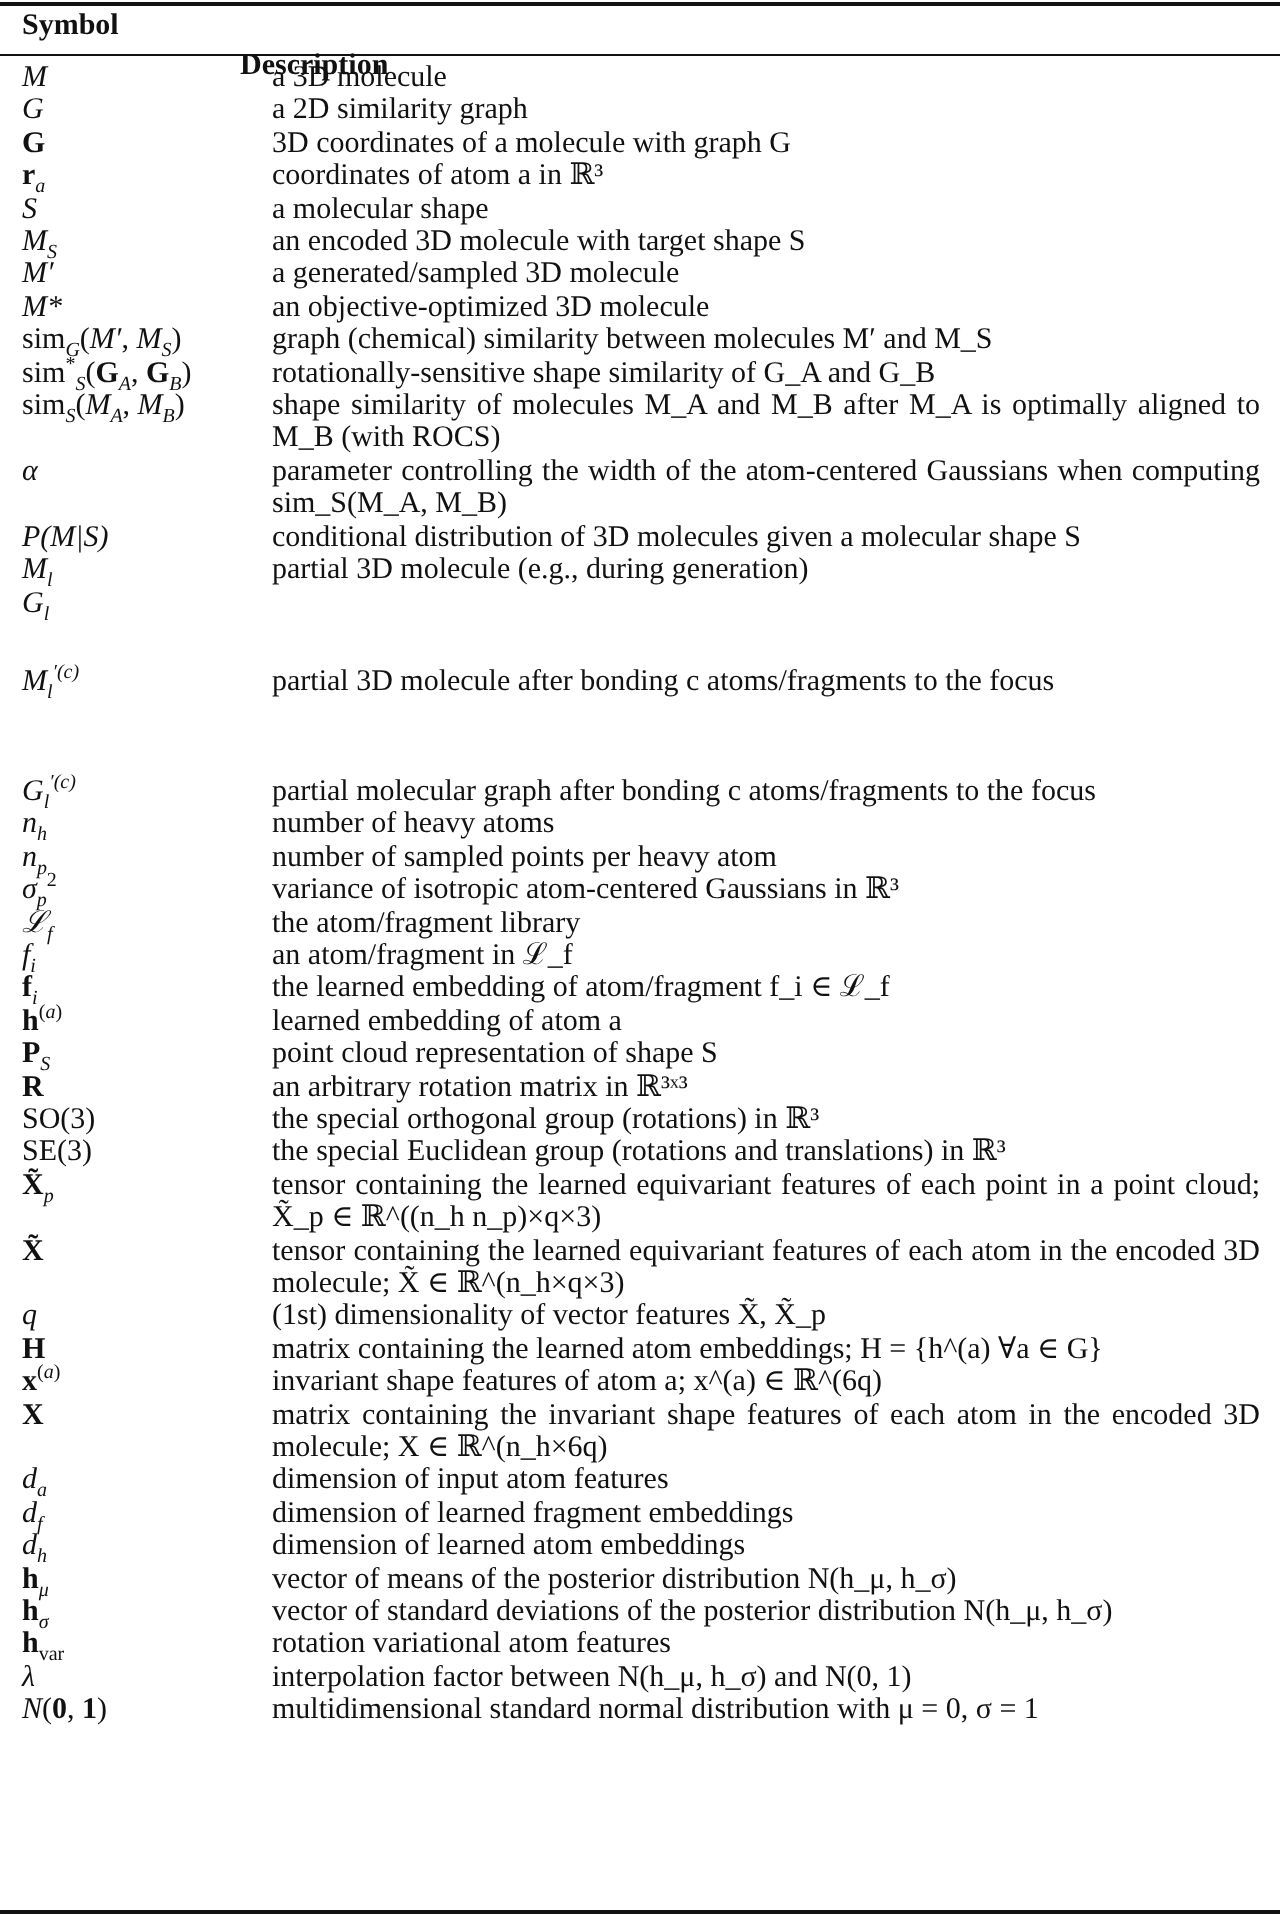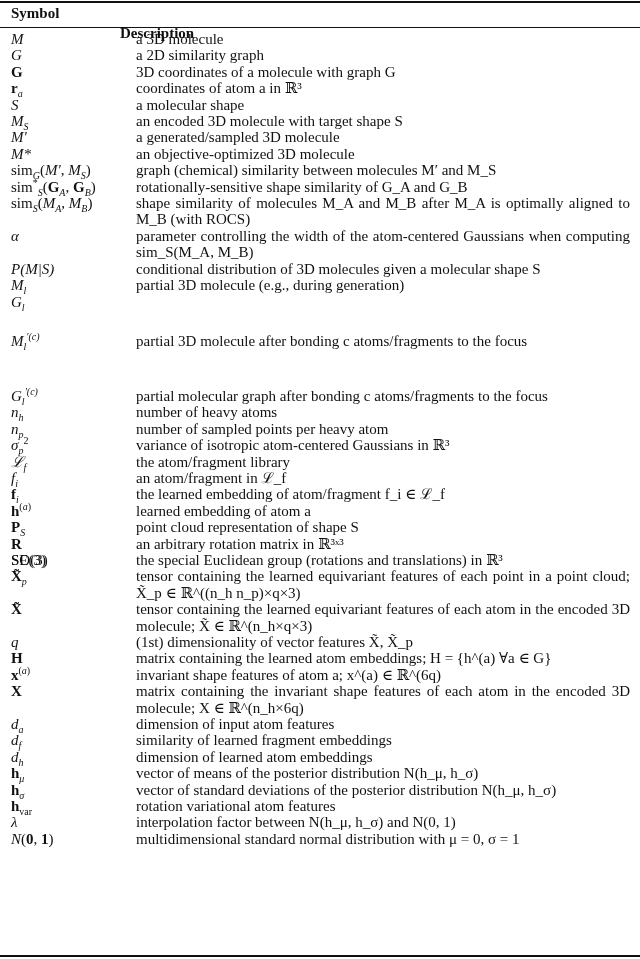--- a/index.html
+++ b/index.html
@@ -132,20 +132,21 @@
     <div class="row">
         <span class="sym"><b>P</b><sub class="m">S</sub></span>
         <div class="desc">point cloud representation of shape S</div>
       </div>
     <div class="row">
         <span class="sym b">R</span>
         <div class="desc">an arbitrary rotation matrix in ℝ³ˣ³</div>
       </div>
     <div class="row">
         <span class="sym">SO(3)</span>
+        <div class="desc">the special orthogonal group (rotations) in ℝ³</div>
       </div>
     <div class="row">
         <span class="sym">SE(3)</span>
         <div class="desc">the special Euclidean group (rotations and translations) in ℝ³</div>
       </div>
     <div class="row">
         <span class="sym"><b>X̃</b><sub class="m">p</sub></span>
         <div class="desc">tensor containing the learned equivariant features of each point in a point cloud; X̃_p ∈ ℝ^((n_h n_p)×q×3)</div>
       </div>
     <div class="row">
@@ -167,21 +168,21 @@
     <div class="row">
         <span class="sym b">X</span>
         <div class="desc">matrix containing the invariant shape features of each atom in the encoded 3D molecule; X ∈ ℝ^(n_h×6q)</div>
       </div>
     <div class="row">
         <span class="sym m">d<sub>a</sub></span>
         <div class="desc">dimension of input atom features</div>
       </div>
     <div class="row">
         <span class="sym m">d<sub>f</sub></span>
-        <div class="desc">similarity of learned fragment embeddings</div>
+        <div class="desc">dimension of learned fragment embeddings</div>
       </div>
     <div class="row">
         <span class="sym m">d<sub>h</sub></span>
         <div class="desc">dimension of learned atom embeddings</div>
       </div>
     <div class="row">
         <span class="sym"><b>h</b><sub class="m">μ</sub></span>
         <div class="desc">vector of means of the posterior distribution N(h_μ, h_σ)</div>
       </div>
     <div class="row">

